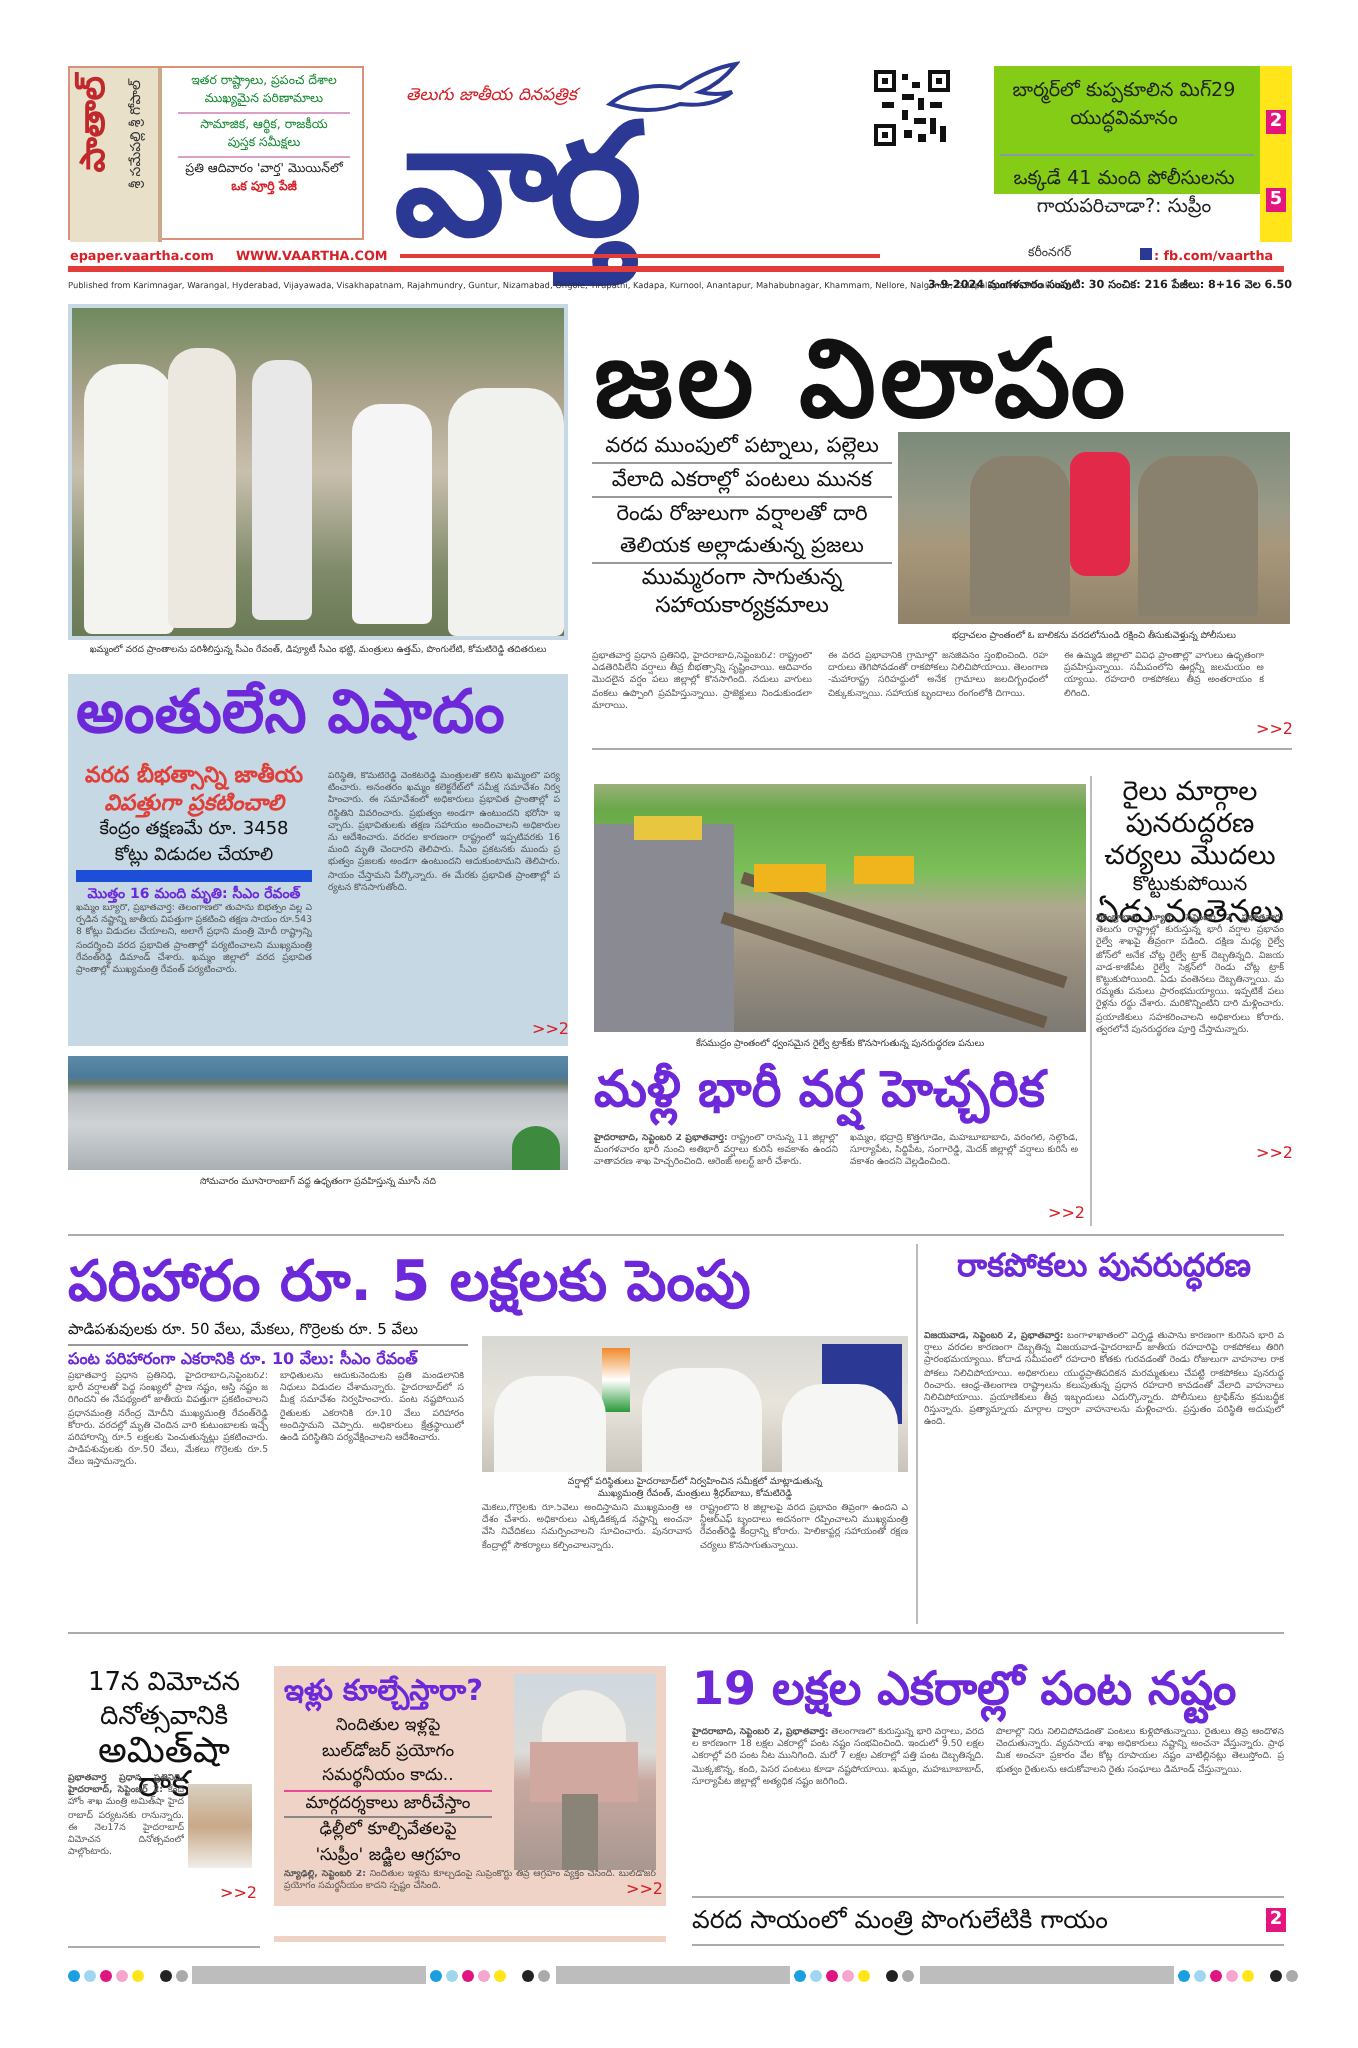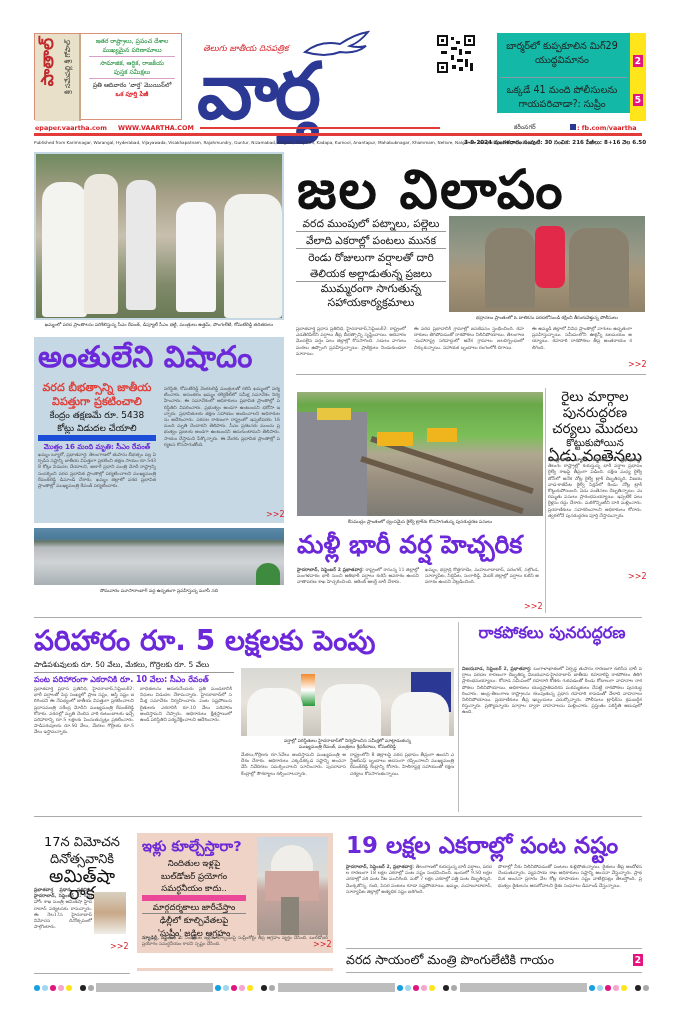--- a/index.html
+++ b/index.html
@@ -12,21 +12,21 @@
   .ad-box .side small { position: absolute; left: 28px; top: 6px; writing-mode: vertical-rl; transform: rotate(180deg); font-size: 7px; color: #333; }
   .ad-box .txt { position: absolute; left: 48px; top: 2px; width: 98px; text-align: center; font-size: 6.2px; line-height: 9.4px; color: #118a2e; }
   .ad-box .txt .red { color: #d61f26; font-weight: bold; }
   .ad-box .txt .blk { color: #222; }
   .ad-box .txt hr { border: 0; border-top: 1px solid #d9a0c8; margin: 1px 6px; }
   .site-link { font-size: 6.4px; font-weight: bold; color: #d61f26; }
   .logo-tag { left: 203px; top: 43px; font-size: 8.6px; color: #d61f26; font-style: italic; }
   .logo { left: 197px; top: 53px; width: 240px; height: 76px; font-size: 78px; font-weight: bold; color: #2b3894; line-height: 76px; letter-spacing: -4px; }
   .bird { left: 300px; top: 30px; width: 70px; height: 30px; }
   .qr { left: 437px; top: 35px; width: 38px; height: 38px; }
-  .teaser { left: 497px; top: 33px; width: 143px; height: 80px; background: #14b8a6; }
+  .teaser { left: 497px; top: 33px; width: 143px; height: 64px; background: #84cc16; }
   .teaser-strip { left: 630px; top: 33px; width: 16px; height: 88px; background: #ffe51a; }
   .teaser .item { position: absolute; left: 0; width: 130px; text-align: center; font-size: 9.6px; line-height: 14px; color: #222; }
   .teaser hr { position: absolute; left: 3px; top: 44px; width: 127px; border: 0; border-top: 1px solid #8a99a6; }
   .pg { position: absolute; left: 633px; width: 10px; height: 12px; background: #e5157f; color: #fff; font-size: 9px; font-weight: bold; text-align: center; line-height: 12px; }
   .fb { left: 570px; top: 124px; font-size: 6.4px; font-weight: bold; color: #d61f26; }
   .calendar { left: 514px; top: 123px; font-size: 6.2px; color: #333; }
   .redrule { left: 34px; top: 133px; width: 608px; height: 3px; background: #e33a3a; }
   .bluerule { left: 200px; top: 127px; width: 240px; height: 2px; background: #e33a3a; }
   .pub { left: 34px; top: 140px; font-size: 4.2px; color: #333; white-space: nowrap; }
   .dateline { left: 464px; top: 139px; font-size: 5.6px; color: #222; font-weight: bold; white-space: nowrap; }
@@ -144,22 +144,22 @@
 <div class="abs bodytxt" style="left:296px;top:326px;width:110px;height:44px;">ప్రభాతవార్త ప్రధాన ప్రతినిధి, హైదరాబాద్,సెప్టెంబర్2: రాష్ట్రంలో ఎడతెరిపిలేని వర్షాలు తీవ్ర బీభత్సాన్ని సృష్టించాయి. ఆదివారం మొదలైన వర్షం పలు జిల్లాల్లో కొనసాగింది. నదులు వాగులు వంకలు ఉప్పొంగి ప్రవహిస్తున్నాయి. ప్రాజెక్టులు నిండుకుండలా మారాయి.</div>
 <div class="abs bodytxt" style="left:414px;top:326px;width:110px;height:44px;">ఈ వరద ప్రభావానికి గ్రామాల్లో జనజీవనం స్తంభించింది. రహదారులు తెగిపోవడంతో రాకపోకలు నిలిచిపోయాయి. తెలంగాణ-మహారాష్ట్ర సరిహద్దులో అనేక గ్రామాలు జలదిగ్బంధంలో చిక్కుకున్నాయి. సహాయక బృందాలు రంగంలోకి దిగాయి.</div>
 <div class="abs bodytxt" style="left:532px;top:326px;width:100px;height:44px;">ఈ ఉమ్మడి జిల్లాలో వివిధ ప్రాంతాల్లో వాగులు ఉధృతంగా ప్రవహిస్తున్నాయి. సమీపంలోని ఊర్లన్నీ జలమయం అయ్యాయి. రహదారి రాకపోకలు తీవ్ర అంతరాయం కలిగింది.</div>
 <div class="abs more" style="left:628px;top:360px;">&gt;&gt;2</div>
 <div class="abs rule" style="left:296px;top:374px;width:350px;"></div>
 
 <div class="abs bluebox"></div>
 <div class="abs h2" style="left:38px;top:338px;font-size:30px;line-height:38px;">అంతులేని విషాదం</div>
 <div class="abs" style="left:38px;top:381px;width:118px;text-align:center;">
   <div class="h2" style="font-size:11px;line-height:14px;color:#e0403a;">వరద బీభత్సాన్ని జాతీయ</div>
-  <div class="h2" style="font-size:11px;line-height:14px;color:#e0403a;">విపత్తుగా ప్రకటించాలి</div>
-  <div style="font-size:9px;line-height:13px;">కేంద్రం తక్షణమే రూ. 5438</div>
+  <div class="h2" style="font-size:11px;line-height:14px;color:#e0403a;font-style:italic;">విపత్తుగా ప్రకటించాలి</div>
+  <div style="font-size:9px;line-height:13px;">కేంద్రం తక్షణమే రూ. 3458</div>
   <div style="font-size:9px;line-height:13px;border-bottom:6px solid #1d4ed8;">కోట్లు విడుదల చేయాలి</div>
   <div class="h2" style="font-size:7px;line-height:13px;">మొత్తం 16 మంది మృతి: సీఎం రేవంత్</div>
 </div>
 <div class="abs bodytxt" style="left:38px;top:452px;width:118px;height:68px;">ఖమ్మం బ్యూరో, ప్రభాతవార్త: తెలంగాణలో తుపాను బీభత్సం వల్ల ఏర్పడిన నష్టాన్ని జాతీయ విపత్తుగా ప్రకటించి తక్షణ సాయం రూ.5438 కోట్లు విడుదల చేయాలని, అలాగే ప్రధాని మంత్రి మోదీ రాష్ట్రాన్ని సందర్శించి వరద ప్రభావిత ప్రాంతాల్లో పర్యటించాలని ముఖ్యమంత్రి రేవంత్‌రెడ్డి డిమాండ్ చేశారు. ఖమ్మం జిల్లాలో వరద ప్రభావిత ప్రాంతాల్లో ముఖ్యమంత్రి రేవంత్ పర్యటించారు.</div>
 <div class="abs bodytxt" style="left:164px;top:386px;width:116px;height:134px;">పరిస్థితి, కోమటిరెడ్డి వెంకటరెడ్డి మంత్రులతో కలిసి ఖమ్మంలో పర్యటించారు. అనంతరం ఖమ్మం కలెక్టరేట్‌లో సమీక్ష సమావేశం నిర్వహించారు. ఈ సమావేశంలో అధికారులు ప్రభావిత ప్రాంతాల్లో పరిస్థితిని వివరించారు. ప్రభుత్వం అండగా ఉంటుందని భరోసా ఇచ్చారు. ప్రభావితులకు తక్షణ సహాయం అందించాలని అధికారులను ఆదేశించారు. వరదల కారణంగా రాష్ట్రంలో ఇప్పటివరకు 16 మంది మృతి చెందారని తెలిపారు. సీఎం ప్రకటనకు ముందు ప్రభుత్వం ప్రజలకు అండగా ఉంటుందని ఆదుకుంటామని తెలిపారు. సాయం చేస్తామని పేర్కొన్నారు. ఈ మేరకు ప్రభావిత ప్రాంతాల్లో పర్యటన కొనసాగుతోంది.</div>
 <div class="abs more" style="left:266px;top:510px;">&gt;&gt;2</div>
 
 <div class="abs photo" style="left:34px;top:528px;width:250px;height:57px;background:linear-gradient(180deg,#5d8aa8 0%,#4a7a9a 18%,#6a7a6a 24%,#b8bcc0 34%,#cfd3d6 60%,#a9b0b4 100%);">
   <div style="position:absolute;right:4px;bottom:0;width:24px;height:22px;background:#3e8a3e;border-radius:50% 50% 0 0;"></div>
 </div>
@@ -226,21 +226,21 @@
 <div class="abs bodytxt" style="left:34px;top:887px;width:58px;height:66px;"><b>ప్రభాతవార్త ప్రధాన ప్రతినిధి, హైదరాబాద్, సెప్టెంబర్ 2:</b> కేంద్ర హోం శాఖ మంత్రి అమిత్‌షా హైదరాబాద్ పర్యటనకు రానున్నారు. ఈ నెల17న హైదరాబాద్ విమోచన దినోత్సవంలో పాల్గొంటారు.</div>
 <div class="abs photo" style="left:94px;top:892px;width:32px;height:42px;background:linear-gradient(180deg,#d8d0c0 0%,#c8a888 50%,#f0eee8 100%);"></div>
 <div class="abs more" style="left:110px;top:942px;">&gt;&gt;2</div>
 <div class="abs rule" style="left:34px;top:973px;width:96px;"></div>
 
 <div class="abs pinkbox"></div>
 <div class="abs h2" style="left:142px;top:836px;font-size:14.5px;line-height:20px;">ఇళ్లు కూల్చేస్తారా?</div>
 <div class="abs" style="left:142px;top:857px;width:104px;text-align:center;font-size:8.5px;line-height:12.6px;">
   <div>నిందితుల ఇళ్లపై</div>
   <div>బుల్‌డోజర్ ప్రయోగం</div>
-  <div style="border-bottom:6px solid #ec4899;">సమర్థనీయం కాదు..</div>
+  <div style="border-bottom:1px solid #ec4899;">సమర్థనీయం కాదు..</div>
   <div style="border-bottom:1px solid #888;">మార్గదర్శకాలు జారీచేస్తాం</div>
   <div>ఢిల్లీలో కూల్చివేతలపై</div>
   <div>'సుప్రీం' జడ్జిల ఆగ్రహం</div>
 </div>
 <div class="abs photo" style="left:257px;top:837px;width:71px;height:98px;background:linear-gradient(180deg,#cfd8e0 0%,#dcdcd8 40%,#c8a8a0 55%,#a89890 100%);">
   <div style="position:absolute;left:14px;top:8px;width:42px;height:26px;background:#f0eee8;border-radius:21px 21px 0 0;"></div>
   <div style="position:absolute;left:8px;top:34px;width:54px;height:30px;background:#d0a8a0;"></div>
   <div style="position:absolute;left:24px;top:60px;width:18px;height:38px;background:#8a8478;"></div>
 </div>
 <div class="abs bodytxt" style="left:142px;top:935px;width:186px;height:18px;"><b>న్యూఢిల్లీ, సెప్టెంబర్ 2:</b> నిందితుల ఇళ్లను కూల్చడంపై సుప్రీంకోర్టు తీవ్ర ఆగ్రహం వ్యక్తం చేసింది. బుల్‌డోజర్ ప్రయోగం సమర్థనీయం కాదని స్పష్టం చేసింది.</div>

